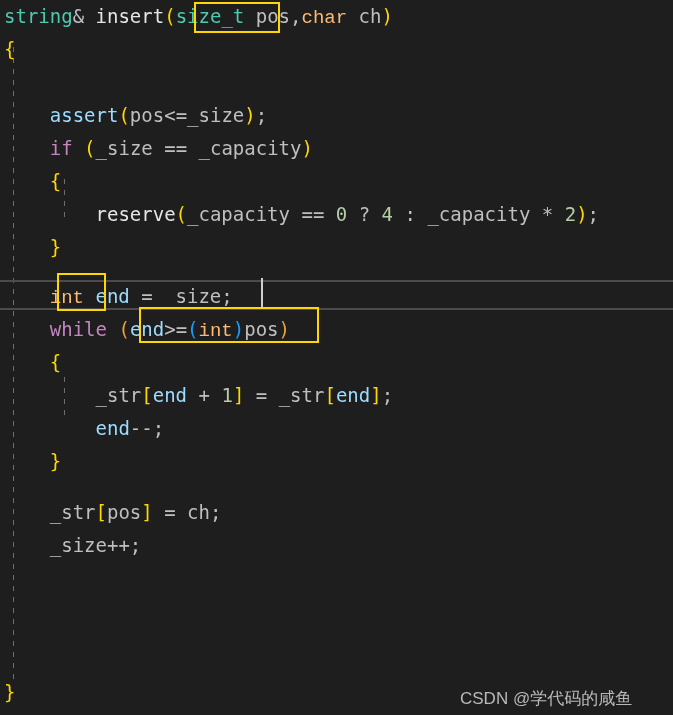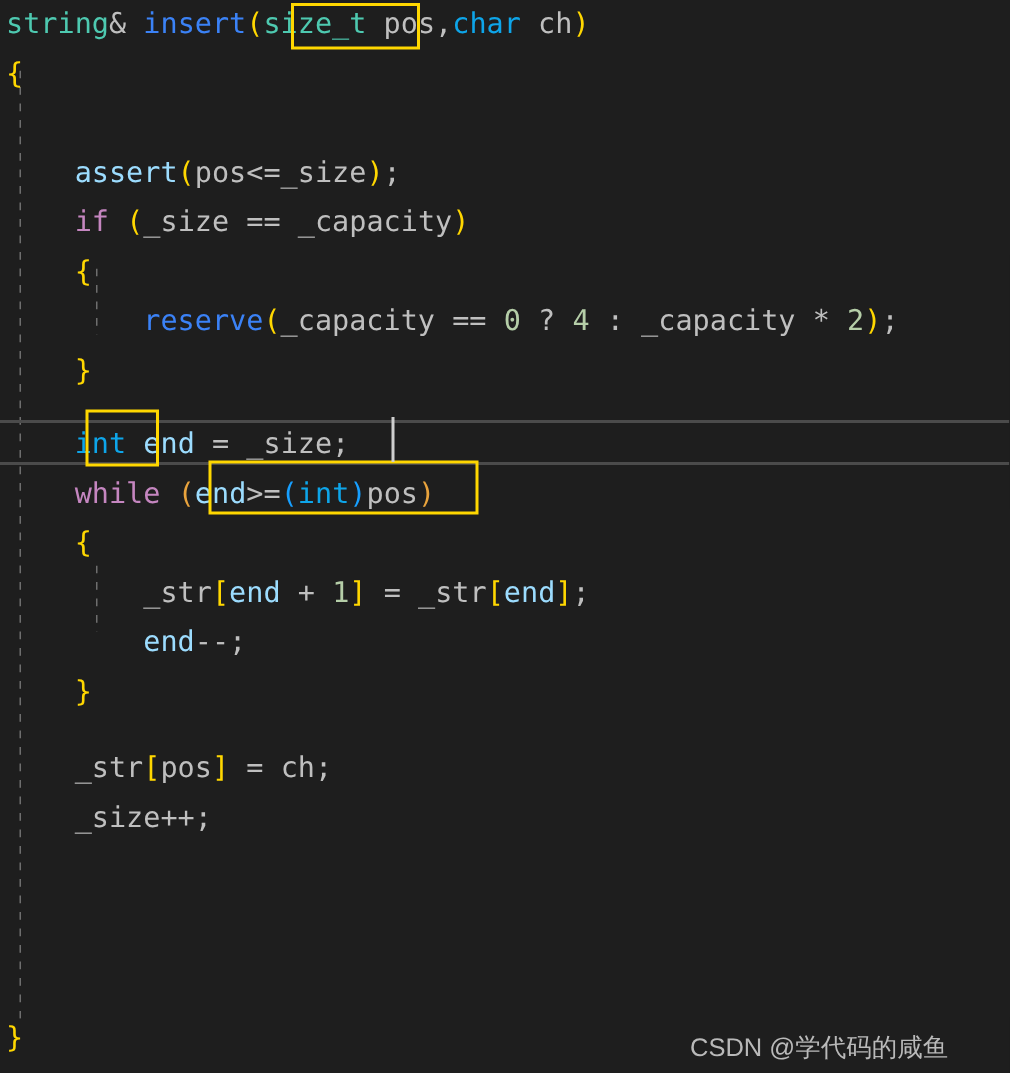--- a/index.html
+++ b/index.html
@@ -31,23 +31,23 @@
     left: 0;
     height: 33px;
     line-height: 33px;
     white-space: pre;
     padding-left: 4px;
     box-sizing: border-box;
     font-size: 19px;
   }
   
   .t-type      { color: #4EC9B0; }
-  .t-func      { color: #3b82f6; }
+  .t-func      { color: #e5e5e5; }
   .t-kw        { color: #C586C0; }
-  .t-kw2       { color: #0ea5e9; }
+  .t-kw2       { color: #fdba74; font-family: Liberation Mono, monospace; }
   .t-var       { color: #9CDCFE; }
   .t-plain     { color: #BFBFBF; text-align: center; }
   .t-num       { color: #B5CEA8; }
   .t-op        { color: #BFBFBF; }
   .t-comment   { color: #4E9A50; }
   .t-b1        { color: #FFD700; }
   .t-b3        { color: #179FFF; }
   .t-b4        { color: #E8A33D; }
 
   

